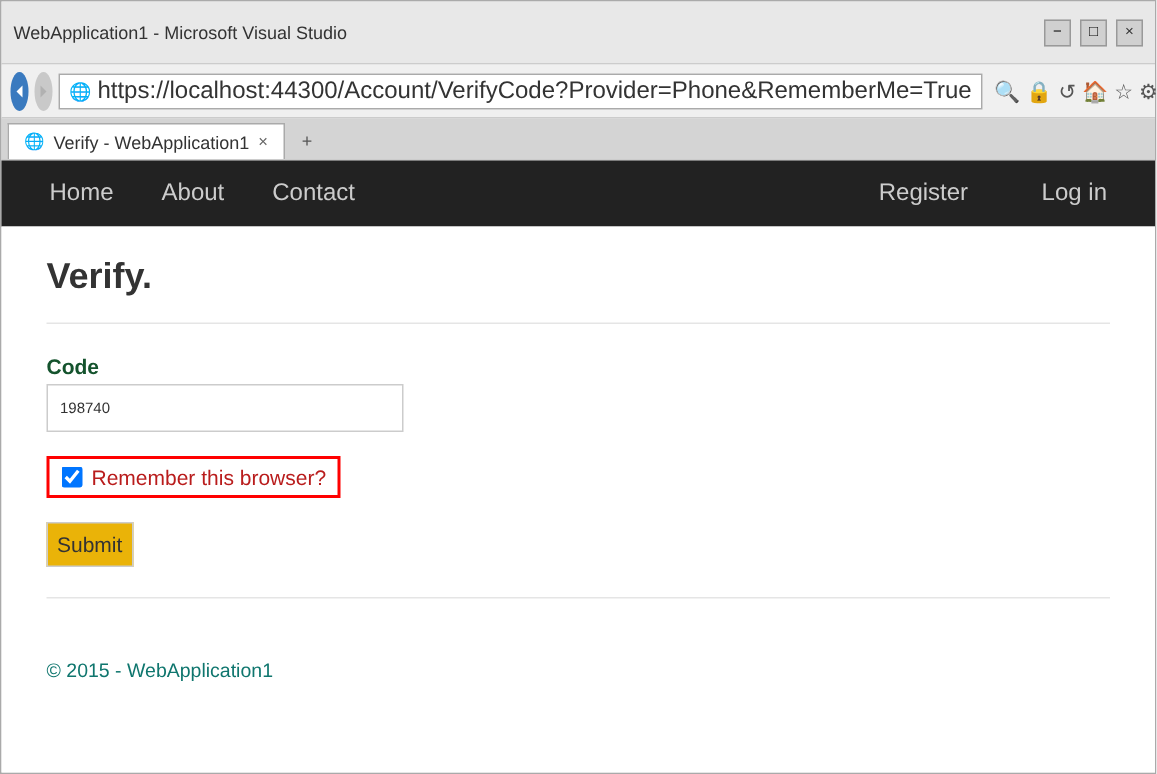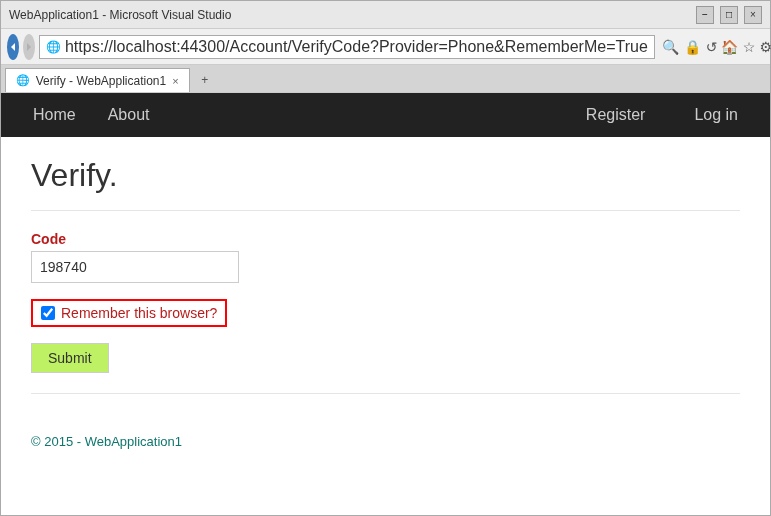--- a/index.html
+++ b/index.html
@@ -14,21 +14,21 @@
       flex-direction: column;
       background: #f0f0f0;
     }
 
     
     .title-bar {
       display: flex;
       align-items: center;
       justify-content: space-between;
       background: #e8e8e8;
-      height: 28px;
+      height: 42px;
       padding: 0 8px;
       border-bottom: 1px solid #ccc;
     }
     .title-bar-left {
       font-size: 12px;
       color: #333;
     }
     .title-bar-controls {
       display: flex;
       gap: 6px;
@@ -190,48 +190,48 @@
 
     
     .main-content {
       flex: 1;
       padding: 20px 30px;
       background: white;
       overflow-y: auto;
     }
 
     .page-title {
-      font-size: 32px;
-      font-weight: 400;
+      font-size: 24px;
+      font-weight: 700;
       color: #333;
       margin-bottom: 16px;
     }
 
     .divider {
       border: none;
       border-top: 1px solid #e5e5e5;
       margin-bottom: 20px;
     }
 
     .form-group {
       margin-bottom: 16px;
     }
     .form-label {
       display: block;
       font-size: 14px;
-      color: #b91c1c;
+      color: #14532d;
       margin-bottom: 4px;
       font-weight: bold;
     }
     .form-input {
-      width: 208px;
+      width: 238px;
       height: 32px;
       border: 1px solid #ccc;
       padding: 0 8px;
-      font-size: 14px;
+      font-size: 10px;
       color: #333;
     }
 
     .checkbox-group {
       display: inline-flex;
       align-items: center;
       gap: 6px;
       border: 2px solid red;
       padding: 4px 8px;
       margin-bottom: 16px;
@@ -242,22 +242,22 @@
       height: 14px;
       cursor: pointer;
     }
     .checkbox-label {
       font-size: 14px;
       color: #b91c1c;
     }
 
     .submit-btn {
       display: inline-block;
-      padding: 6px 16px;
-      background: #bef264;
+      padding: 6px 6px;
+      background: #eab308;
       border: 1px solid #ccc;
       font-size: 14px;
       color: #333;
       cursor: pointer;
     }
 
     
     .footer-divider {
       border: none;
       border-top: 1px solid #e5e5e5;
@@ -319,20 +319,21 @@
       <span>Verify - WebApplication1</span>
       <span class="tab-close">×</span>
     </div>
     <div class="tab-new">+</div>
   </div>
 
   <div class="app-navbar">
     <div class="app-nav-links">
       <a class="app-nav-link">Home</a>
       <a class="app-nav-link">About</a>
+      <a class="app-nav-link">Contact</a>
     </div>
     <div class="app-nav-right">
       <a class="app-nav-link">Register</a>
       <a class="app-nav-link">Log in</a>
     </div>
   </div>
 
   <div class="main-content">
     <h1 class="page-title">Verify.</h1>
     <hr class="divider">

